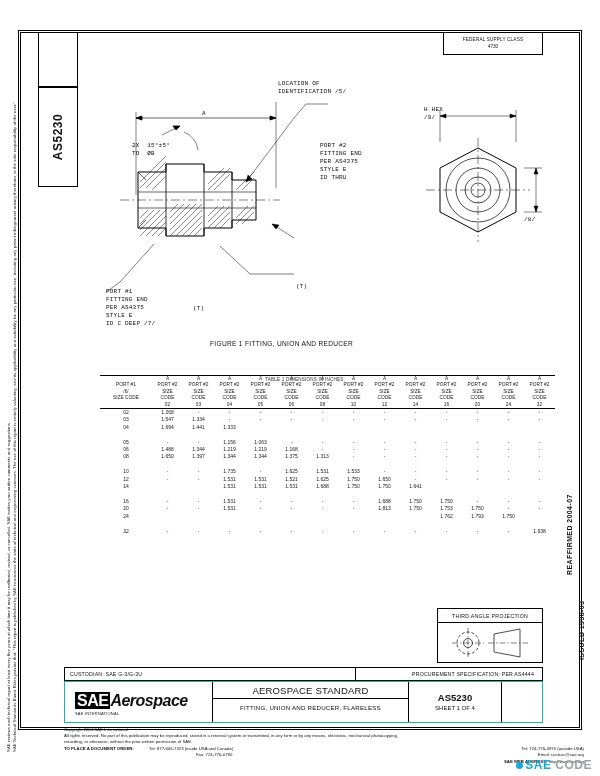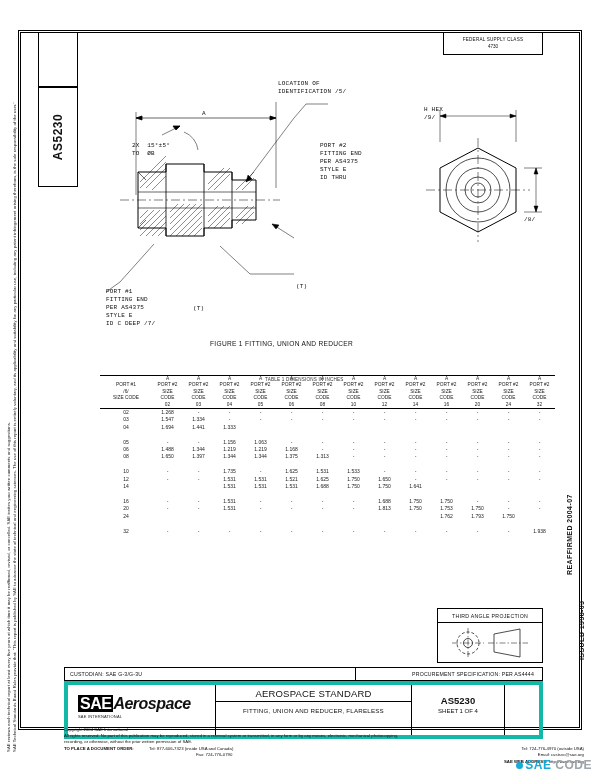--- a/index.html
+++ b/index.html
@@ -46,21 +46,21 @@
   #tapTitle{position:absolute;left:0;top:0;width:100%;height:14px;border-bottom:1px solid #000;
             font-size:5.2px;text-align:center;line-height:14px;letter-spacing:.3px;box-sizing:border-box;}
 
   
   #custStrip{left:64px;top:667px;width:479px;height:14px;border:1px solid #000;}
   #custTxt{position:absolute;left:5px;top:3px;font-size:5.2px;letter-spacing:.2px;}
   #procTxt{position:absolute;right:8px;top:3px;font-size:5.2px;letter-spacing:.2px;}
   #custDiv{position:absolute;left:290px;top:0;width:1px;height:100%;background:#000;}
 
   
-  #tblock{left:64px;top:681px;width:479px;height:58px;border:4px solid #14b8a6;}
+  #tblock{left:64px;top:681px;width:479px;height:42px;border:1px solid #14b8a6;}
   #tbLogoCell{position:absolute;left:0;top:0;width:148px;height:100%;border-right:1px solid #000;box-sizing:border-box;}
   #tbMidCell{position:absolute;left:148px;top:0;width:196px;height:100%;border-right:1px solid #000;box-sizing:border-box;}
   #tbNumCell{position:absolute;left:344px;top:0;width:93px;height:100%;border-right:1px solid #000;box-sizing:border-box;}
   #tbEndCell{position:absolute;left:437px;top:0;width:42px;height:100%;}
   #asTitle{position:absolute;top:3px;left:0;width:100%;text-align:center;font-size:9.5px;font-weight:normal;letter-spacing:.2px;}
   #asMidDiv{position:absolute;left:0;top:16px;width:100%;height:1px;background:#000;}
   #asSub{position:absolute;top:22px;left:0;width:100%;text-align:center;font-size:6.2px;letter-spacing:.2px;}
   #docNo{position:absolute;top:10px;left:0;width:100%;text-align:center;font-size:9.5px;font-weight:bold;}
   #sheetNo{position:absolute;top:23px;left:0;width:100%;text-align:center;font-size:6px;}
   .sae-logo{position:absolute;left:10px;top:10px;font-size:16px;font-weight:bold;font-style:italic;letter-spacing:-.5px;}

